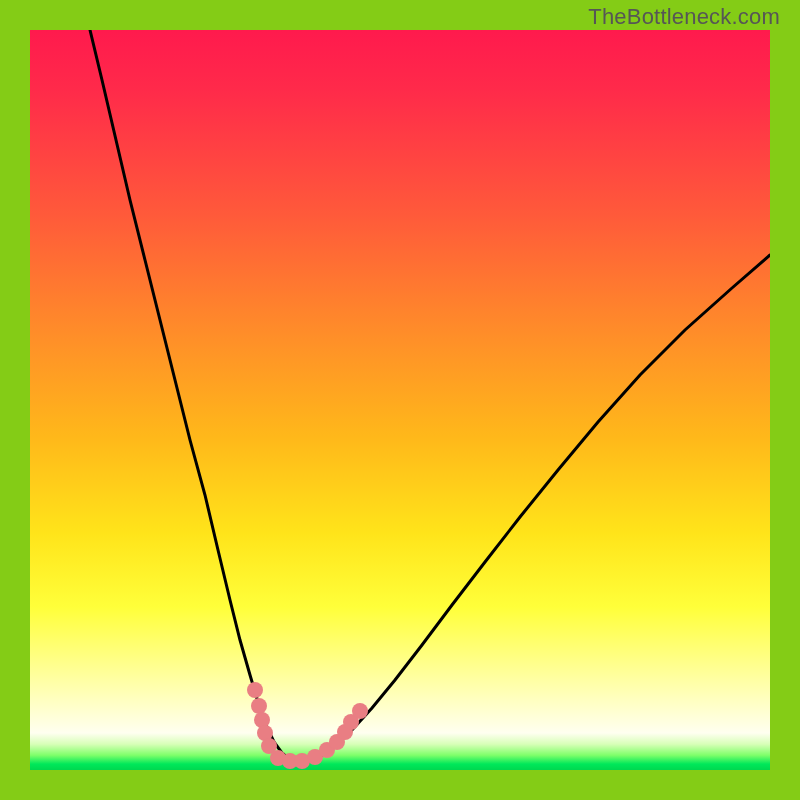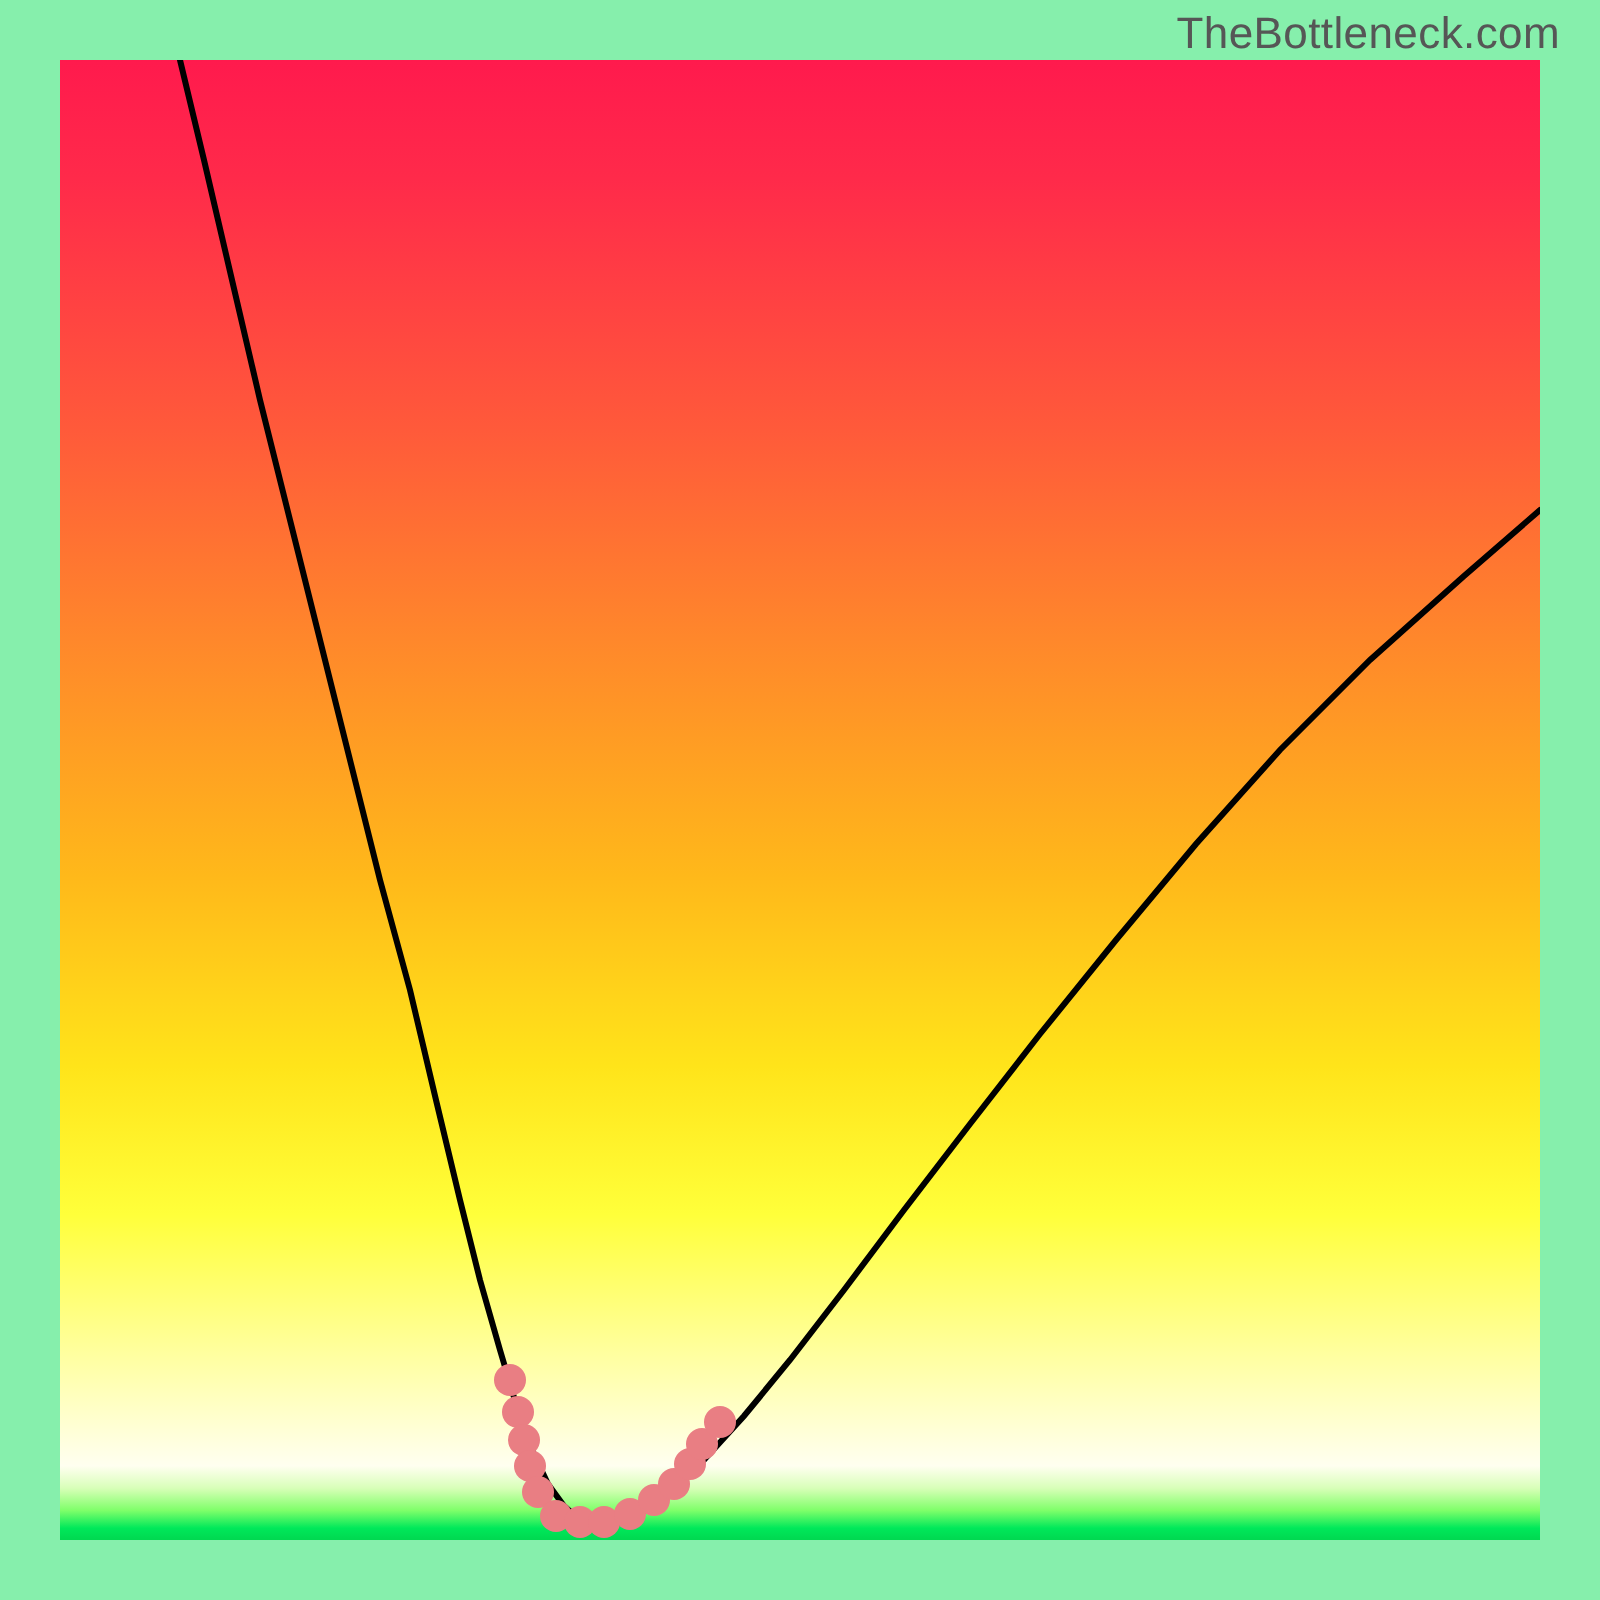--- a/index.html
+++ b/index.html
@@ -1,21 +1,21 @@
 <!DOCTYPE html>
 <html><head>
 <meta charset="utf-8">
 <style>
   * { margin: 0; padding: 0; box-sizing: border-box; }
   html, body { width: 800px; height: 800px; overflow: hidden; background: #000; }
   .frame {
     position: relative;
     width: 800px;
     height: 800px;
-    background: #86efac;
+    background: #84cc16;
   }
   .plot-area {
     position: absolute;
     left: 30px;
     top: 30px;
     width: 740px;
     height: 740px;
     overflow: hidden;
   }
   .gradient-fill {

